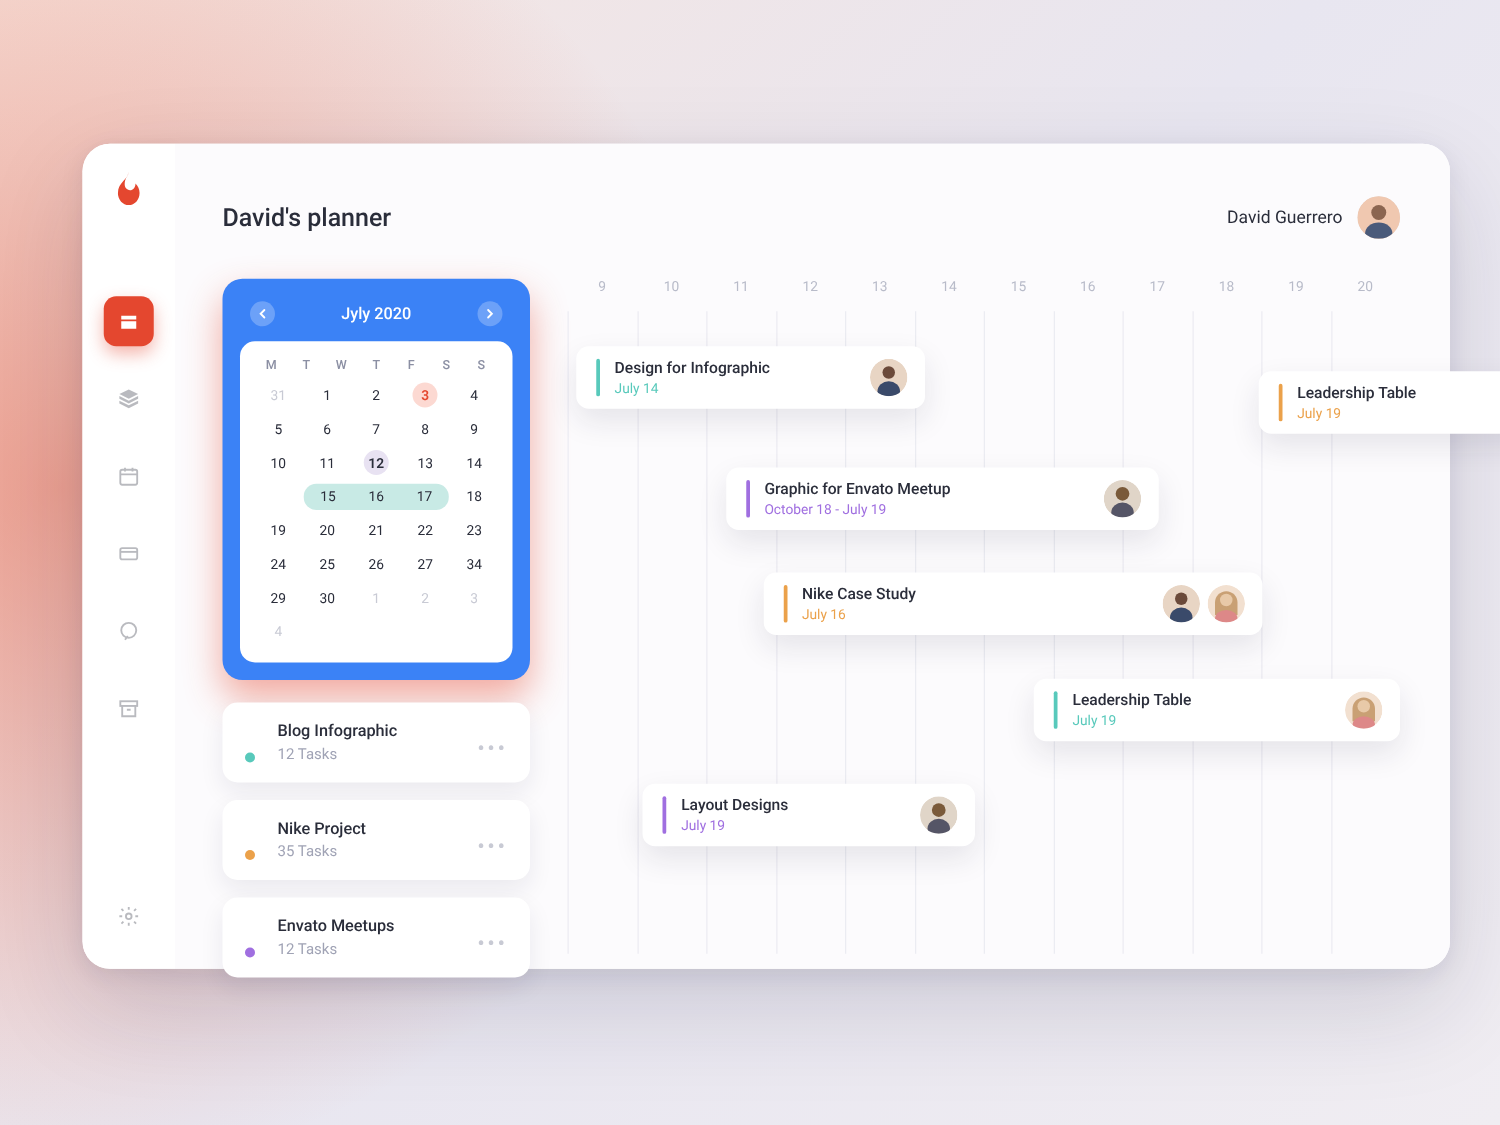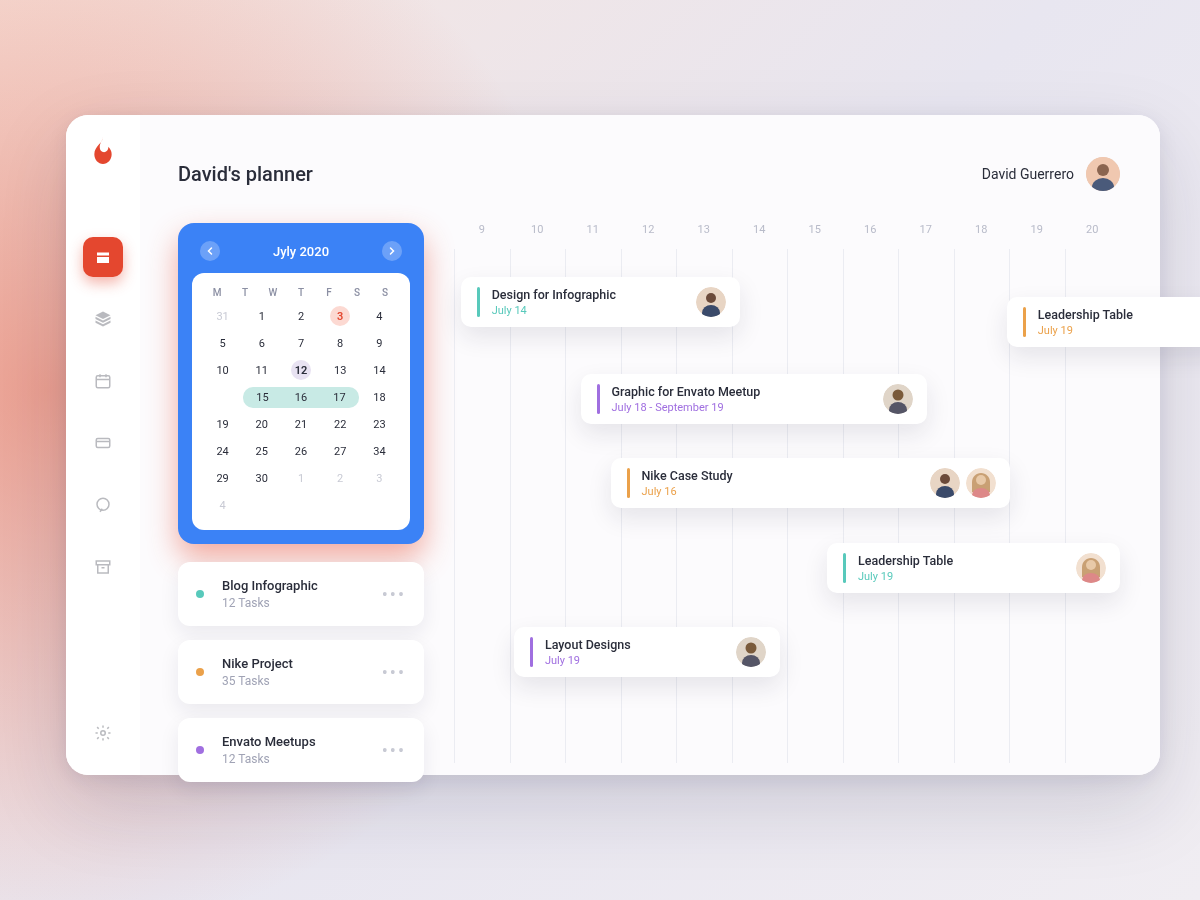--- a/index.html
+++ b/index.html
@@ -31,21 +31,21 @@
 .weekdays{display:grid;grid-template-columns:repeat(7,1fr);gap:2px;margin-bottom:8px}
 .wd{font-size:10px;color:#8b8fa3;text-align:center;font-weight:500}
 .days{display:grid;grid-template-columns:repeat(5,1fr);gap:6px 2px}
 .day{font-size:11px;color:#2a2d3a;text-align:center;padding:4px 0;position:relative;cursor:pointer;border-radius:10px}
 .day.dim{color:#c8cad4}
 .day.dot3{background:#fcd9d2;border-radius:50%;width:20px;height:20px;margin:0 auto;display:flex;align-items:center;justify-content:center;color:#e4472f;font-weight:600}
 .day.dot12{background:#e8e2f2;border-radius:50%;width:20px;height:20px;margin:0 auto;display:flex;align-items:center;justify-content:center;font-weight:600}
 .rangewrap{grid-column:2/5;display:flex;background:#c8eae5;border-radius:10px;padding:4px 0}
 .rangewrap span{flex:1;text-align:center;font-size:11px;color:#2a2d3a;cursor:pointer}
 .projects{display:flex;flex-direction:column;gap:14px}
-.projcard{background:#fff;border-radius:12px;padding:16px 18px;display:flex;align-items:center;box-shadow:0 8px 20px rgba(30,30,60,.08);cursor:pointer}
+.projcard{background:#fff;border-radius:12px;padding:16px 18px;display:flex;align-items:flex-end;box-shadow:0 8px 20px rgba(30,30,60,.08);cursor:pointer}
 .dot{width:8px;height:8px;border-radius:50%;margin-right:18px}
 .projinfo{flex:1}
 .projname{font-size:13px;color:#2a2d3a;font-weight:500;margin-bottom:3px}
 .projtasks{font-size:12px;color:#a0a3b5}
 .more{color:#c8cad4;font-size:18px;letter-spacing:2px;cursor:pointer}
 .timeline{flex:1;position:relative;margin-left:4px}
 .hours{display:flex;height:20px}
 .hr{flex:1;font-size:11px;color:#b8bbc9;text-align:center}
 .grid{position:absolute;top:26px;left:0;right:0;bottom:0;display:flex}
 .gcol{flex:1;border-left:1px solid #ebecf2}
@@ -271,21 +271,21 @@
               <div class="ebar" style="background:#eba14a"></div>
   <div class="einfo">
                 <div class="ename">Leadership Table</div>
   <div class="edate" style="color:#eba14a">July 19</div>
               </div>
   </div>
             <div class="event" style="left: 19%; top: 125px; width: 52%;">
               <div class="ebar" style="background:#a06fe0"></div>
   <div class="einfo">
                 <div class="ename">Graphic for Envato Meetup</div>
-  <div class="edate" style="color:#a06fe0">July 18 - September 19</div>
+  <div class="edate" style="color:#a06fe0">October 18 - July 19</div>
               </div>
   <div class="eavs">
                 <span class="eav"><svg viewBox="0 0 30 30">
                     <circle cx="15" cy="15" r="15" fill="#e0d5c8"></circle>
                     <circle cx="15" cy="11" r="5.5" fill="#7a5a3a"></circle>
                     <ellipse cx="15" cy="26" rx="9" ry="8" fill="#556"></ellipse>
                   </svg></span>
               </div>
             </div>
             <div class="event" style="left: 23.5%; top: 209px; width: 60%;">

